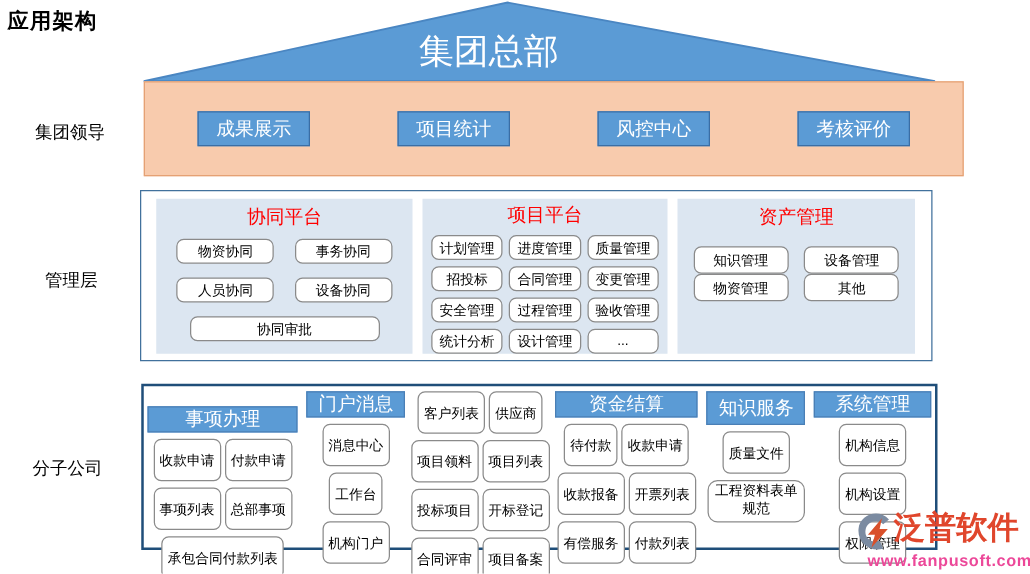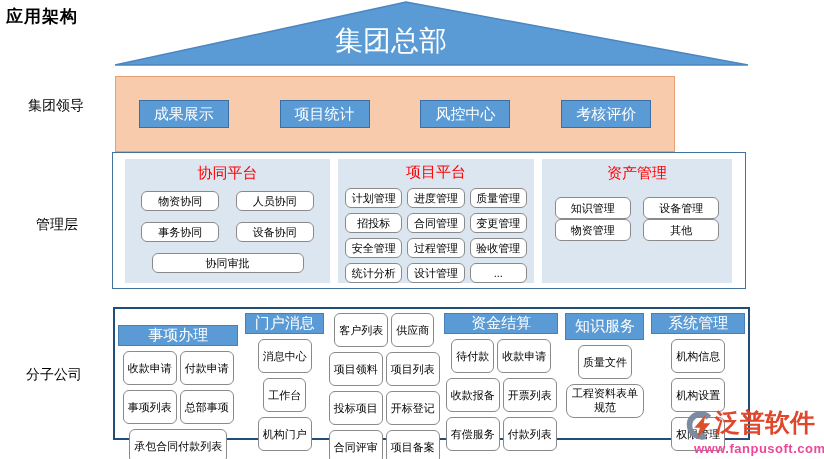--- a/index.html
+++ b/index.html
@@ -10,21 +10,21 @@
 
   .row-label{position:absolute;font-size:14px;color:#000;}
   .lbl-leadership{left:28px;top:97px;}
   .lbl-management{left:36px;top:216px;}
   .lbl-subsidiary{left:26px;top:366px;}
 
   .roof-svg{position:absolute;left:0;top:0;}
   .roof-label{position:absolute;left:335px;top:24px;width:184px;text-align:left;
               color:#fff;font-size:28px;line-height:1.2;}
 
-  .band{position:absolute;left:115px;top:76px;width:560px;height:76px;background:#f8cbad;
+  .band{position:absolute;left:115px;top:65px;width:656px;height:76px;background:#f8cbad;
         border:1px solid #e5a174;box-sizing:border-box;display:flex;align-items:center;
         justify-content:space-evenly;gap:28px;}
   .blue-btn{min-width:90px;height:28px;background:#5b9bd5;border:1px solid #3a6ea5;color:#fff;
             font-size:15px;display:flex;align-items:center;justify-content:center;
             padding:0 6px;box-sizing:border-box;cursor:pointer;}
 
   .mgmt{position:absolute;left:112px;top:152px;width:634px;height:137px;background:#fff;
         border:1.5px solid #41719c;box-sizing:border-box;display:flex;gap:8px;
         padding:6px 6px 6px 12px;}
   .panel{background:#dce6f1;height:124px;box-sizing:border-box;}
@@ -82,22 +82,22 @@
     <div class="blue-btn">风控中心</div>
     <div class="blue-btn">考核评价</div>
   </div>
 
   <div class="mgmt">
 
     <div class="panel p1">
       <div class="panel-title">协同平台</div>
       <div class="grid">
         <div class="white-btn">物资协同</div>
+        <div class="white-btn">事务协同</div>
         <div class="white-btn">人员协同</div>
-        <div class="white-btn">事务协同</div>
         <div class="white-btn">设备协同</div>
       </div>
       <div class="white-btn wide-btn">协同审批</div>
     </div>
 
     <div class="panel p2">
       <div class="panel-title">项目平台</div>
       <div class="grid">
         <div class="white-btn">计划管理</div>
         <div class="white-btn">进度管理</div>

